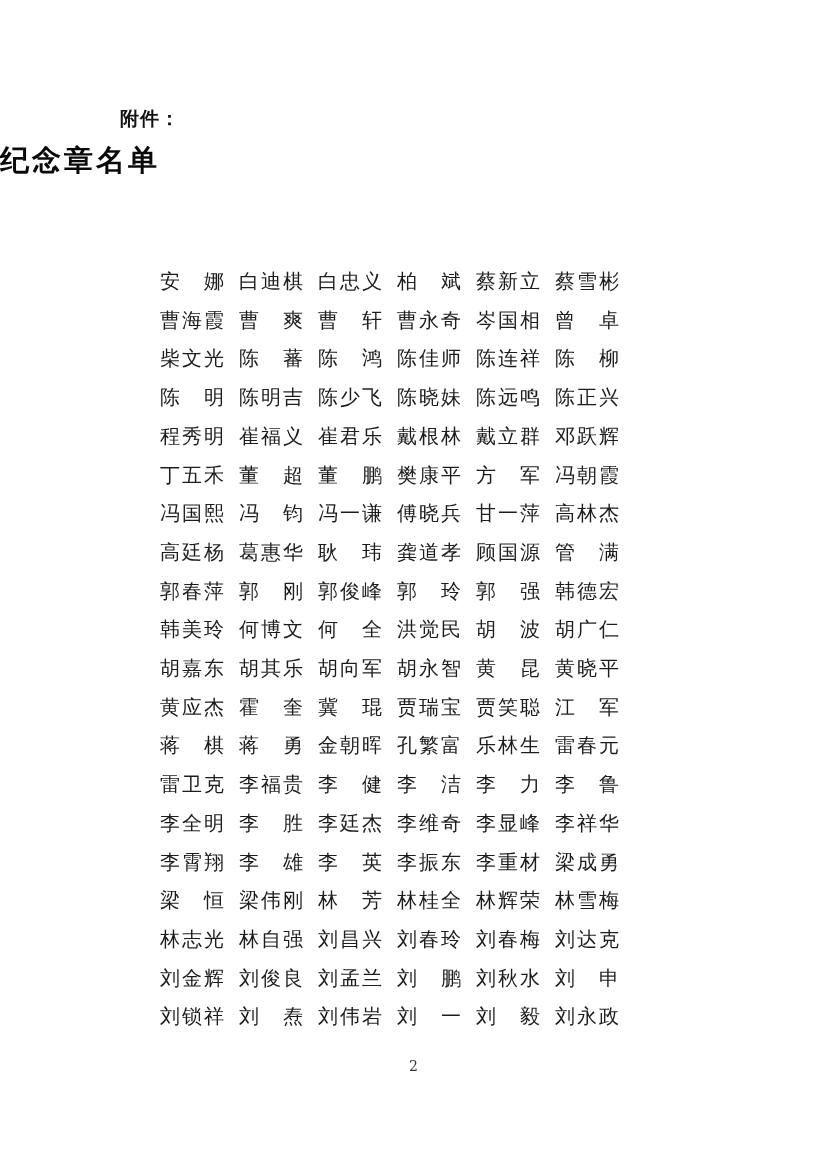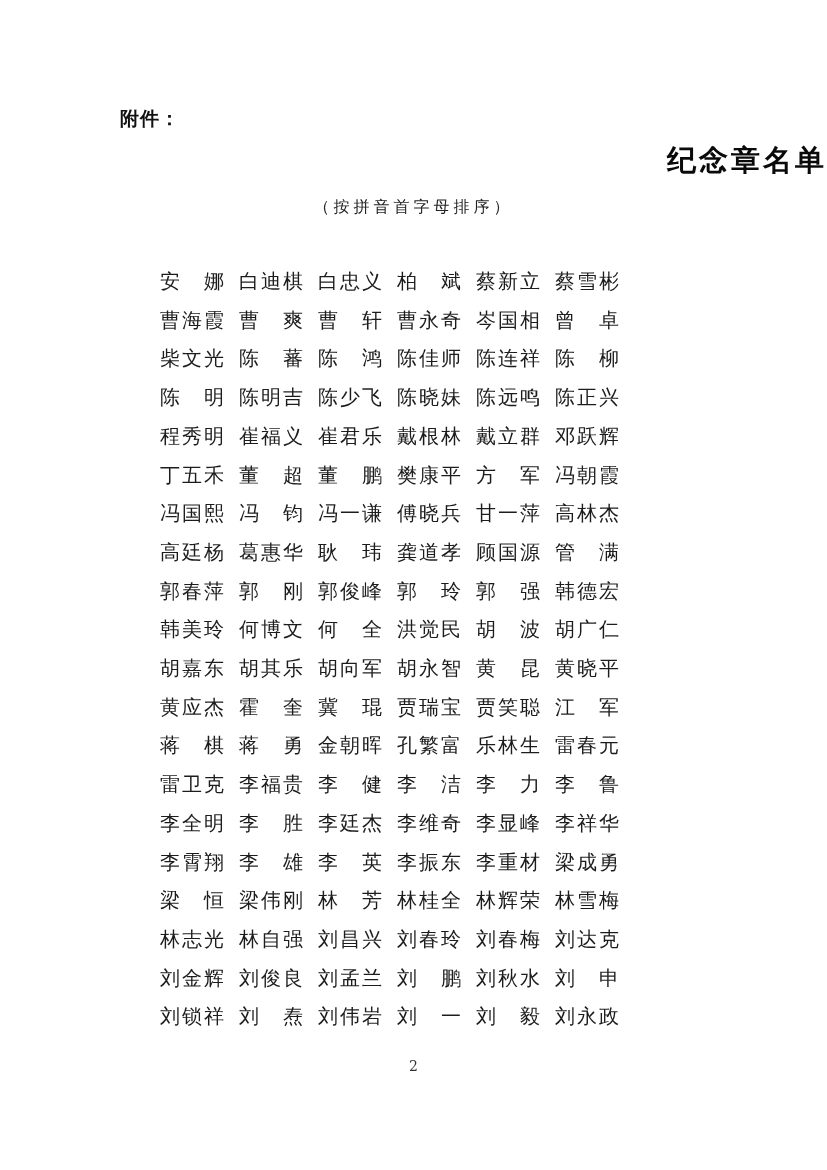--- a/index.html
+++ b/index.html
@@ -23,21 +23,21 @@
     font-size: 19px;
     font-weight: bold;
     letter-spacing: 1px;
     color: #111;
   }
   .doc-title {
     position: absolute;
     top: 141px;
     left: 0;
     width: 100%;
-    text-align: right;
+    text-align: left;
     font-size: 29px;
     font-weight: bold;
     letter-spacing: 3px;
     color: #0a0a0a;
   }
   .doc-subtitle {
     position: absolute;
     top: 197px;
     left: 0;
     width: 100%;
@@ -76,21 +76,20 @@
   }
 </style>
 </head>
 <body>
 
 <div class="page">
   <div class="attachment-label">附件：</div>
 
   <div class="doc-title">纪念章名单</div>
 
-  <div class="doc-subtitle">（按拼音首字母排序）</div>
 
   <div class="name-grid">
       <span class="cell">安娜</span>
       <span class="cell">白迪棋</span>
       <span class="cell">白忠义</span>
       <span class="cell">柏斌</span>
       <span class="cell">蔡新立</span>
       <span class="cell">蔡雪彬</span>
       <span class="cell">曹海霞</span>
       <span class="cell">曹爽</span>

